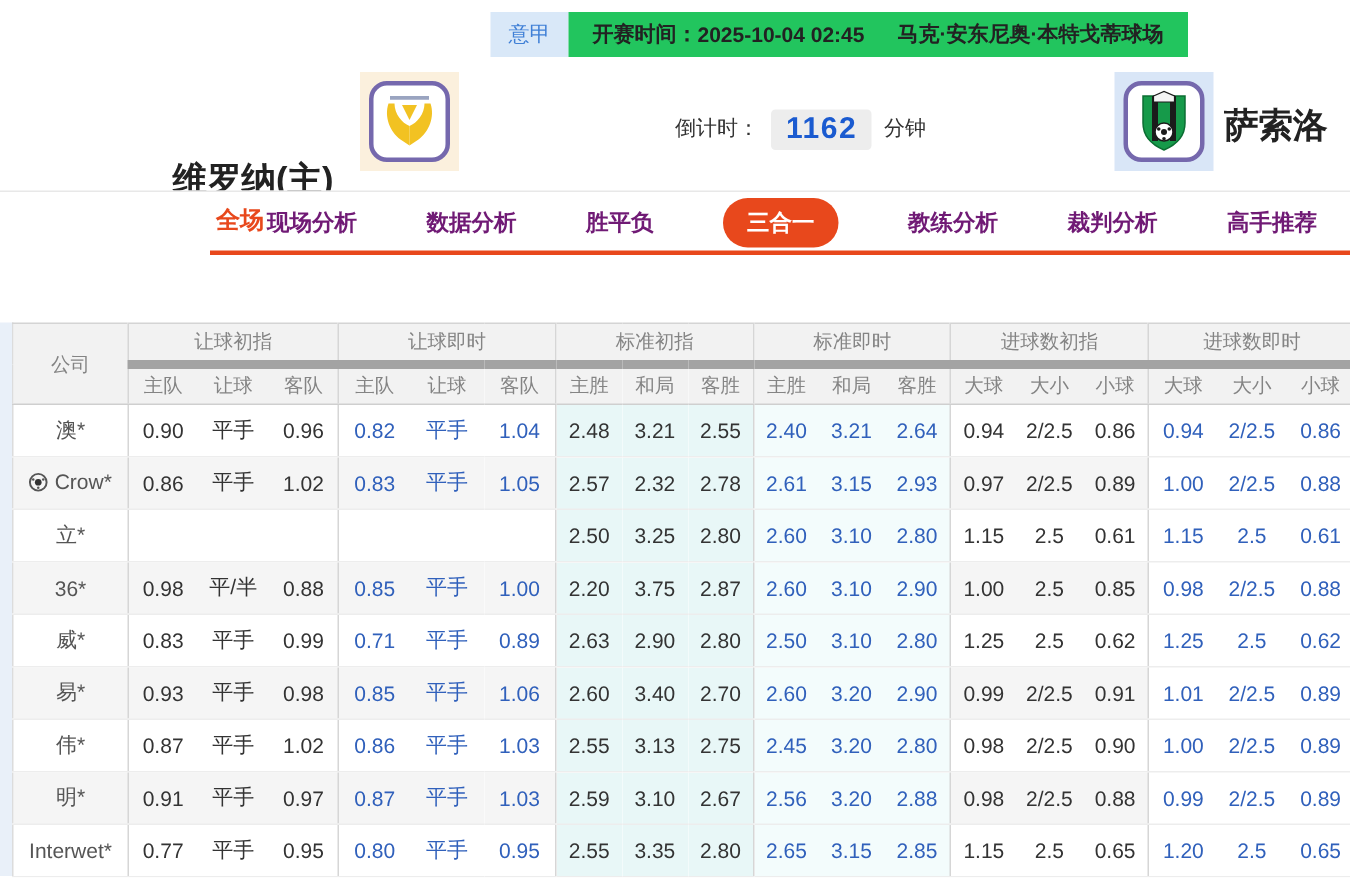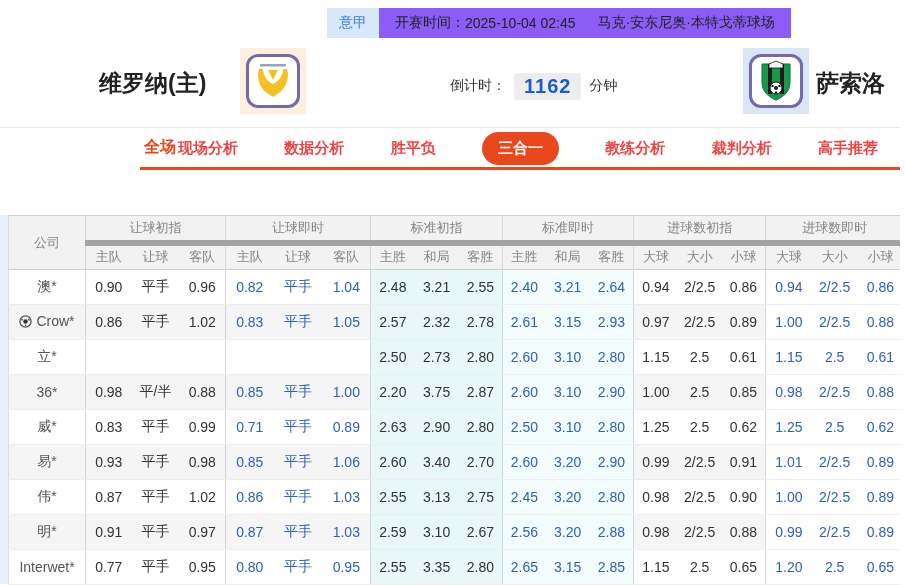--- a/index.html
+++ b/index.html
@@ -2,41 +2,41 @@
 <html><head>
 <meta charset="utf-8">
 <style>
   * { margin:0; padding:0; box-sizing:border-box; }
   html,body { width:905px; height:585px; background:#fff; font-family:"Liberation Sans","DejaVu Sans",sans-serif; }
   #page { position:relative; width:900px; height:585px; overflow:hidden; background:#fff; }
 
   
   .info-bar { position:absolute; left:327px; top:8px; height:30px; display:flex; align-items:stretch; }
   .league-badge { background:#d9e8f8; color:#3f7fd6; font-size:14px; display:flex; align-items:center; padding:0 12px; }
-  .kickoff-strip { background:#8b5cf6; color:#222; font-size:14px; font-weight:400; display:flex; align-items:center; padding:0 16px; white-space:nowrap; }
+  .kickoff-strip { background:#22c55e; color:#222; font-size:14px; font-weight:700; display:flex; align-items:center; padding:0 16px; white-space:nowrap; }
   .kickoff-strip .sp { display:inline-block; width:22px; }
 
   
   .team-name { position:absolute; top:68px; font-size:23px; font-weight:700; color:#222; white-space:nowrap; }
-  .team-name.home { left:99px; }
+  .team-name.home { left:115px;margin-top:36px; }
   .team-name.away { left:816px; }
   .logo-box { position:absolute; top:48px; width:66px; height:66px; display:flex; align-items:center; justify-content:center; }
   .logo-box.home { left:240px; background:#fbf0dd; }
   .logo-box.away { left:743px; background:#d9e6f7; }
   .logo-inner { width:54px; height:54px; background:#fff; border:3px solid #7568ad; border-radius:12px; display:flex; align-items:center; justify-content:center; }
 
   .countdown { position:absolute; left:450px; top:70px; height:32px; display:flex; align-items:center; gap:8px; }
   .countdown .lbl, .countdown .unit { font-size:14px; color:#333; }
   .countdown .val-box { background:#ededed; border-radius:3px; padding:2px 10px; }
   .countdown .val { font-size:20px; font-weight:700; color:#1b5bd0; letter-spacing:1px;text-align:center; }
 
   
   .nav-bar { position:absolute; left:0; top:127px; width:905px; height:41px; border-top:1px solid #e8e8e8; background:#fff; }
   .nav-tabs { position:absolute; left:178px; top:0; width:700px; height:41px; display:flex; align-items:center; justify-content:space-between; }
-  .nav-tab { font-size:15px; font-weight:700; color:#ef4444; cursor:pointer; white-space:nowrap; }
+  .nav-tab { font-size:15px; font-weight:700; color:#701a75; cursor:pointer; white-space:nowrap; }
   .nav-tab.active { background:#e8481c; color:#fff; border-radius:17px; padding:7px 16px; }
 
   
   .sub-tabs { position:absolute; left:0; top:172px; width:905px; height:40px; display:flex; justify-content:center; gap:48px; padding-left:140px;flex-direction:column; }
   .sub-tab { font-size:16px; font-weight:700; color:#333; padding:8px 4px 9px; cursor:pointer; }
   .sub-tab.active { color:#e8481c; border-bottom:3px solid #e8481c; }
 
   
   .left-gutter { position:absolute; left:0; top:215px; width:8px; height:369px; background:#e9f0f9; }
 
@@ -234,21 +234,21 @@
         </tr>
         <tr class="odd">
           <td class="company stripe"><span>立*</span></td>
           <td class="gb stripe"></td>
           <td class="stripe"></td>
           <td class="stripe"></td>
           <td class="gb stripe live"></td>
           <td class="stripe live"></td>
           <td class="stripe live"></td>
           <td class="gb cyan1">2.50</td>
-          <td class="cyan1">2.73</td>
+          <td class="cyan1">3.25</td>
           <td class="cyan1">2.80</td>
           <td class="gb cyan2 live">2.60</td>
           <td class="cyan2 live">3.10</td>
           <td class="cyan2 live">2.80</td>
           <td class="gb stripe">1.15</td>
           <td class="stripe">2.5</td>
           <td class="stripe">0.61</td>
           <td class="gb live">1.15</td>
           <td class="live">2.5</td>
           <td class="live">0.61</td>

